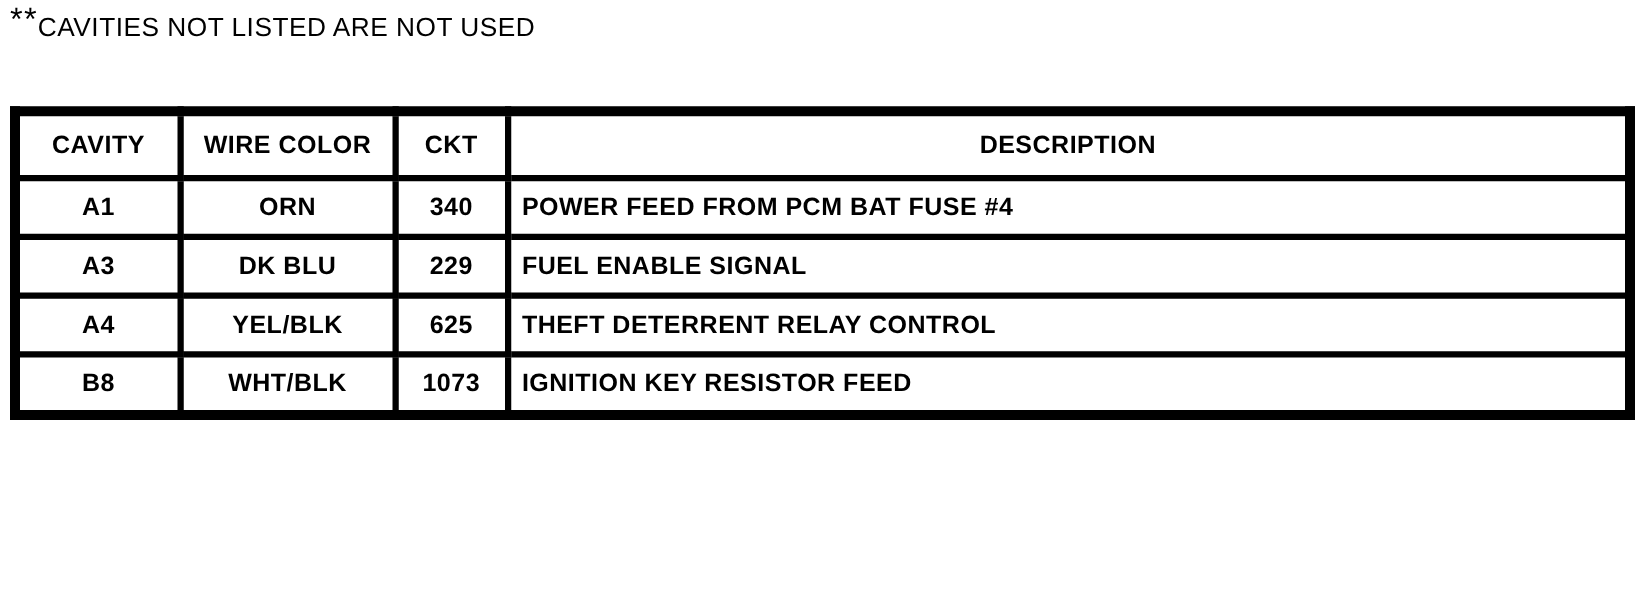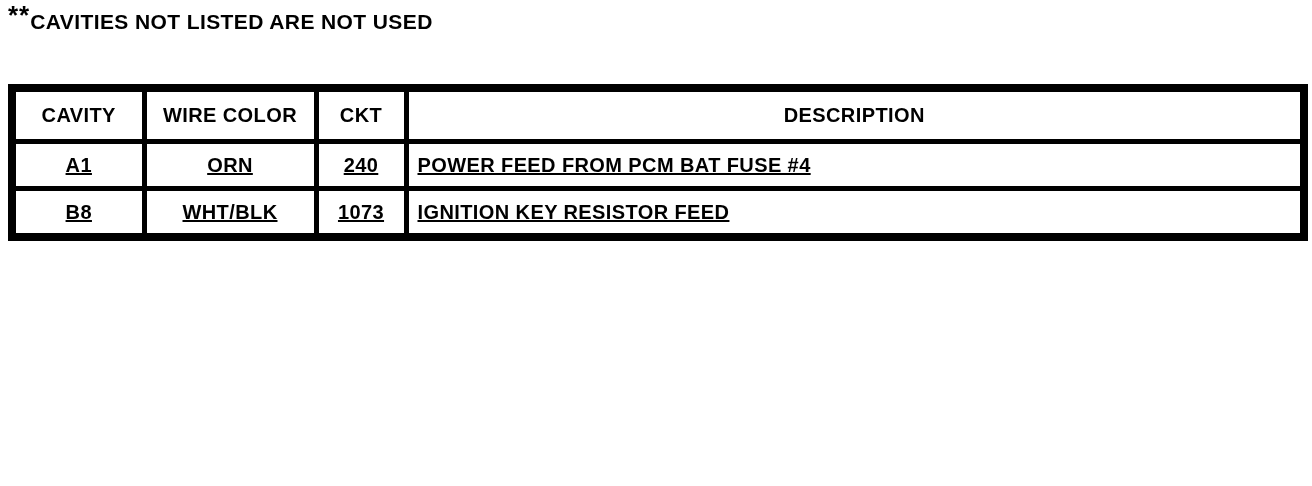--- a/index.html
+++ b/index.html
@@ -13,21 +13,21 @@
     color: #000000;
     -webkit-font-smoothing: none;
   }
   .page {
     position: relative;
     width: 1312px;
     height: 486px;
   }
   .note {
     margin: 5px 0 7px 8px;
-    font-weight: bold;
+    font-weight: normal;
     font-size: 21px;
     letter-spacing: 0.4px;
     line-height: 30px;
     white-space: nowrap;
   }
   .note .stars {
     font-size: 26px;
     position: relative;
     top: -5px;
     letter-spacing: 1px;
@@ -50,21 +50,20 @@
     vertical-align: middle;
     padding: 0;
     overflow: hidden;
     white-space: nowrap;
   }
   .cavity-table thead th {
     height: 47px;
   }
   .cavity-table tbody td {
     height: 42px;
-    text-decoration: underline;
   }
   .cavity-table td.desc {
     text-align: left;
     padding-left: 9px;
   }
   col.c-cavity { width: 132px; }
   col.c-wire   { width: 172px; }
   col.c-ckt    { width: 90px; }
   col.c-desc   { width: 898px; }
 </style>
@@ -87,22 +86,34 @@
         <th>CAVITY</th>
         <th>WIRE COLOR</th>
         <th>CKT</th>
         <th>DESCRIPTION</th>
       </tr>
     </thead>
     <tbody>
       <tr>
         <td>A1</td>
         <td>ORN</td>
-        <td>240</td>
+        <td>340</td>
         <td class="desc">POWER FEED FROM PCM BAT FUSE #4</td>
+      </tr>
+      <tr>
+        <td>A3</td>
+        <td>DK BLU</td>
+        <td>229</td>
+        <td class="desc">FUEL ENABLE SIGNAL</td>
+      </tr>
+      <tr>
+        <td>A4</td>
+        <td>YEL/BLK</td>
+        <td>625</td>
+        <td class="desc">THEFT DETERRENT RELAY CONTROL</td>
       </tr>
       <tr>
         <td>B8</td>
         <td>WHT/BLK</td>
         <td>1073</td>
         <td class="desc">IGNITION KEY RESISTOR FEED</td>
       </tr>
     </tbody>
   </table>
 

